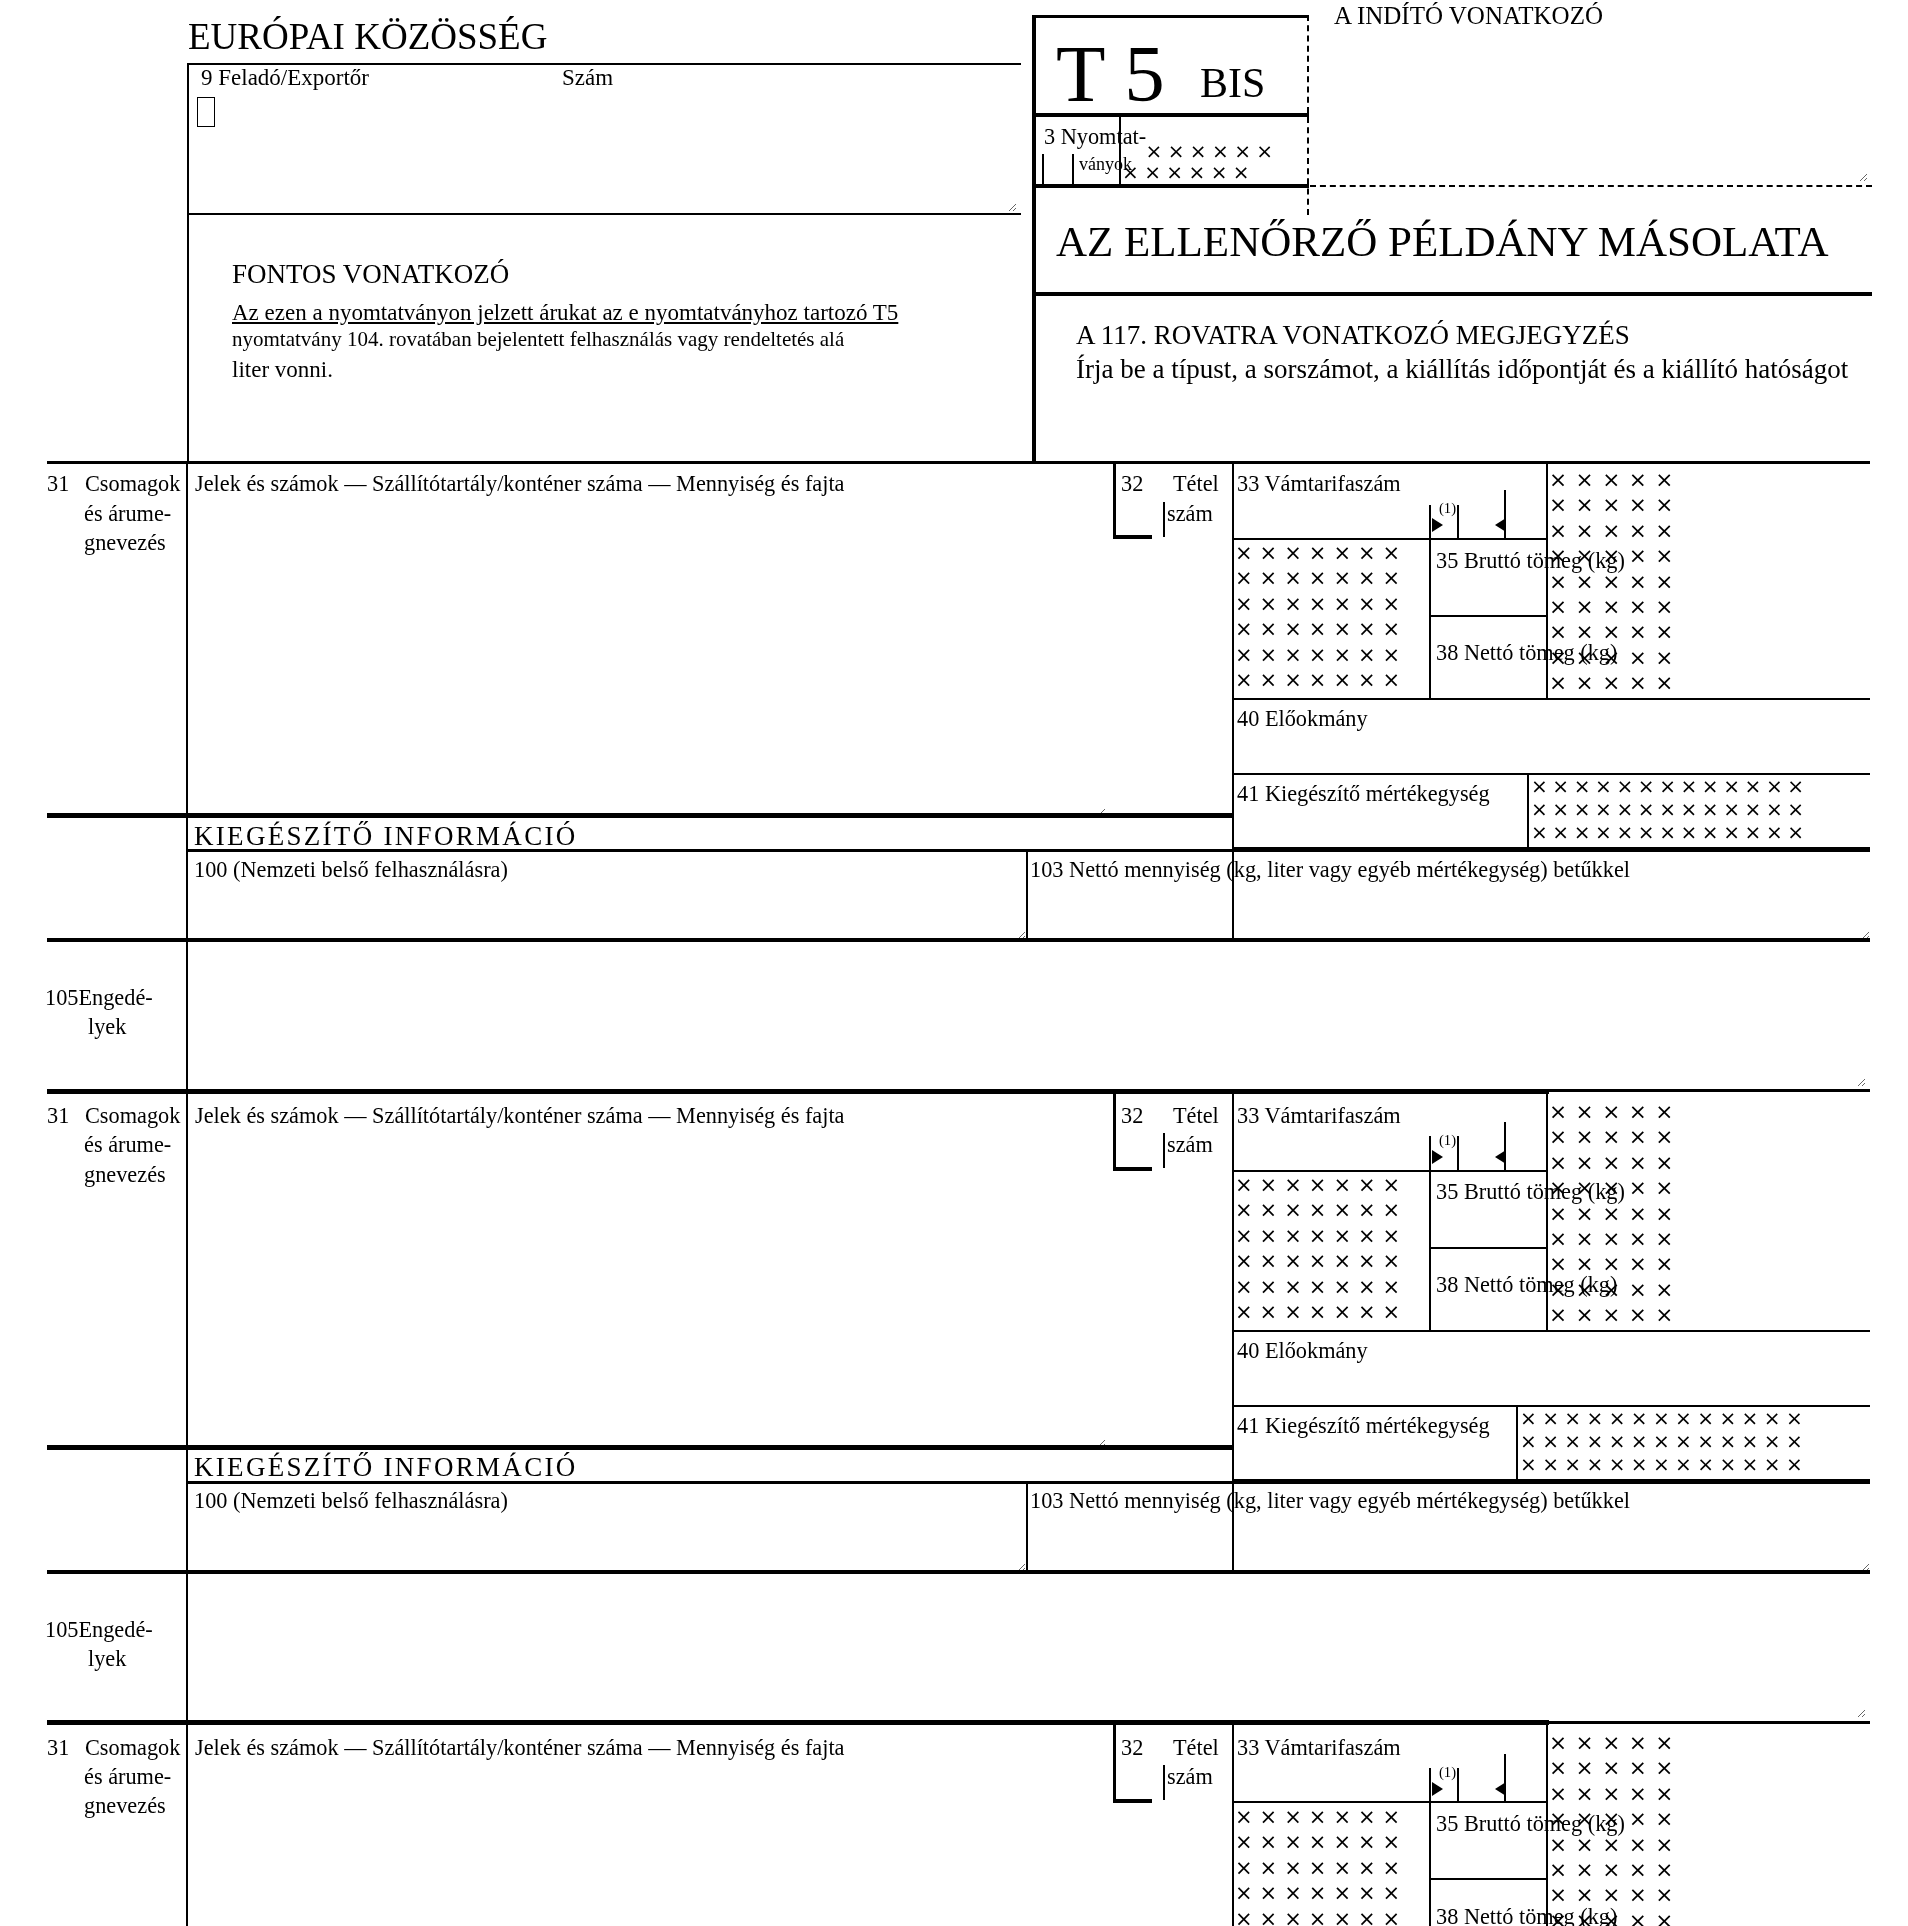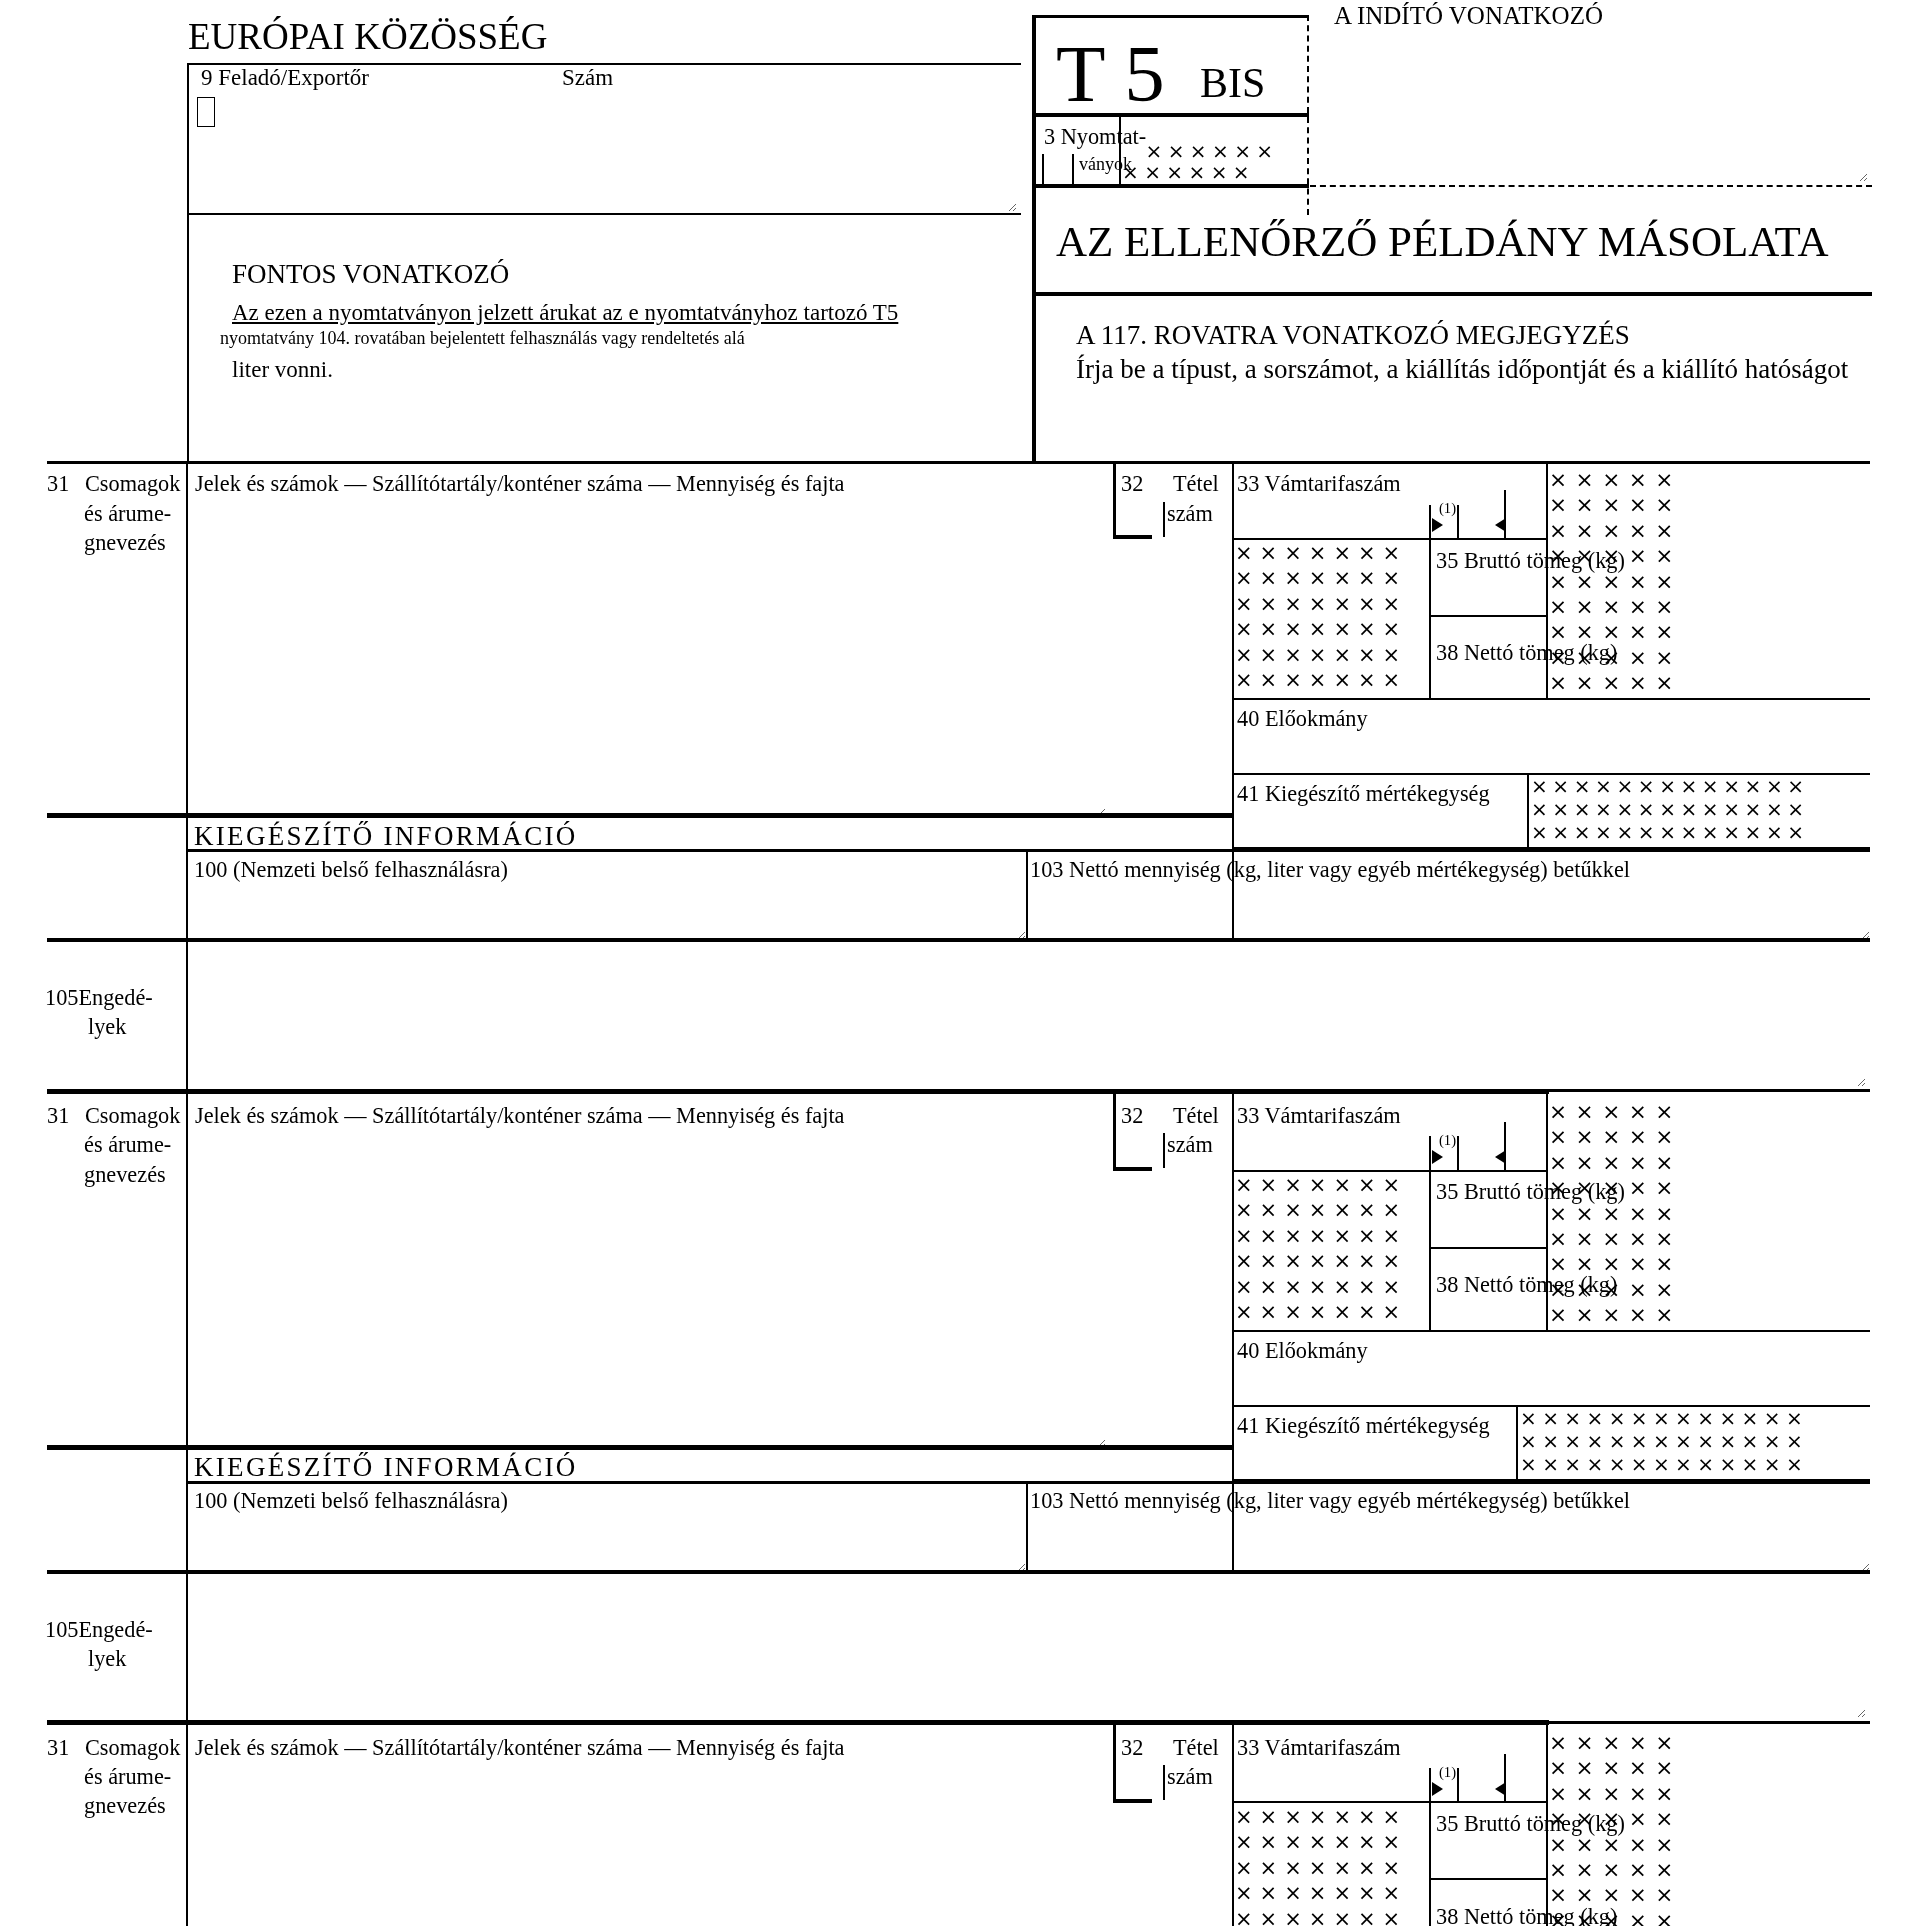--- a/index.html
+++ b/index.html
@@ -52,21 +52,21 @@
 <div class="dash-h" style="left:1310px;top:185px;width:562px;"></div>
 
 <div class="t lbl" style="left:1334px;top:1.5px;font-size:25px;">A  INDÍTÓ VONATKOZÓ</div>
 <textarea class="field" style="left: 1317px; top: 35px; width: 547px; height: 143px;"></textarea>
 
 <div class="t num" style="left:1056px;top:218px;font-size:43px;">AZ ELLENŐRZŐ PÉLDÁNY MÁSOLATA</div>
 <div class="hl" style="left:1032px;top:292px;width:840px;height:3.9px;"></div>
 
 <div class="t num" style="left:232px;top:259px;font-size:27px;">FONTOS VONATKOZÓ</div>
 <div class="t lbl" style="left:232px;top:300px;font-size:23px;text-decoration:underline;">Az ezen a nyomtatványon jelzett árukat az  e nyomtatványhoz tartozó T5</div>
-<div class="t lbl" style="left:220px;top:328px;font-size:18px;">nyomtatvány 104. rovatában bejelentett felhasználás vagy rendeltetés alá</div>
+<div class="t lbl" style="left:232px;top:328px;font-size:21px;">nyomtatvány 104. rovatában bejelentett felhasználás vagy rendeltetés alá</div>
 <div class="t lbl" style="left:232px;top:357px;font-size:23px;">liter vonni.</div>
 
 <div class="t num" style="left:1076px;top:320px;font-size:27px;">A 117. ROVATRA VONATKOZÓ MEGJEGYZÉS</div>
 <div class="t lbl" style="left:1076px;top:354px;font-size:27px;">Írja be a típust, a sorszámot, a kiállítás időpontját és a kiállító hatóságot</div>
 
 <div>
   <div class="hl" style="left:47px;top:461px;width:1823px;height:2.7px;"></div>
   <div class="vl" style="left:186px;top:462px;width:1.9px;height:478px;"></div>
   <div class="t lbl" style="left:47px;top:472px;"><span class="num">31</span></div>
   <div class="t lbl" style="left:85px;top:472px;">Csomagok</div>

